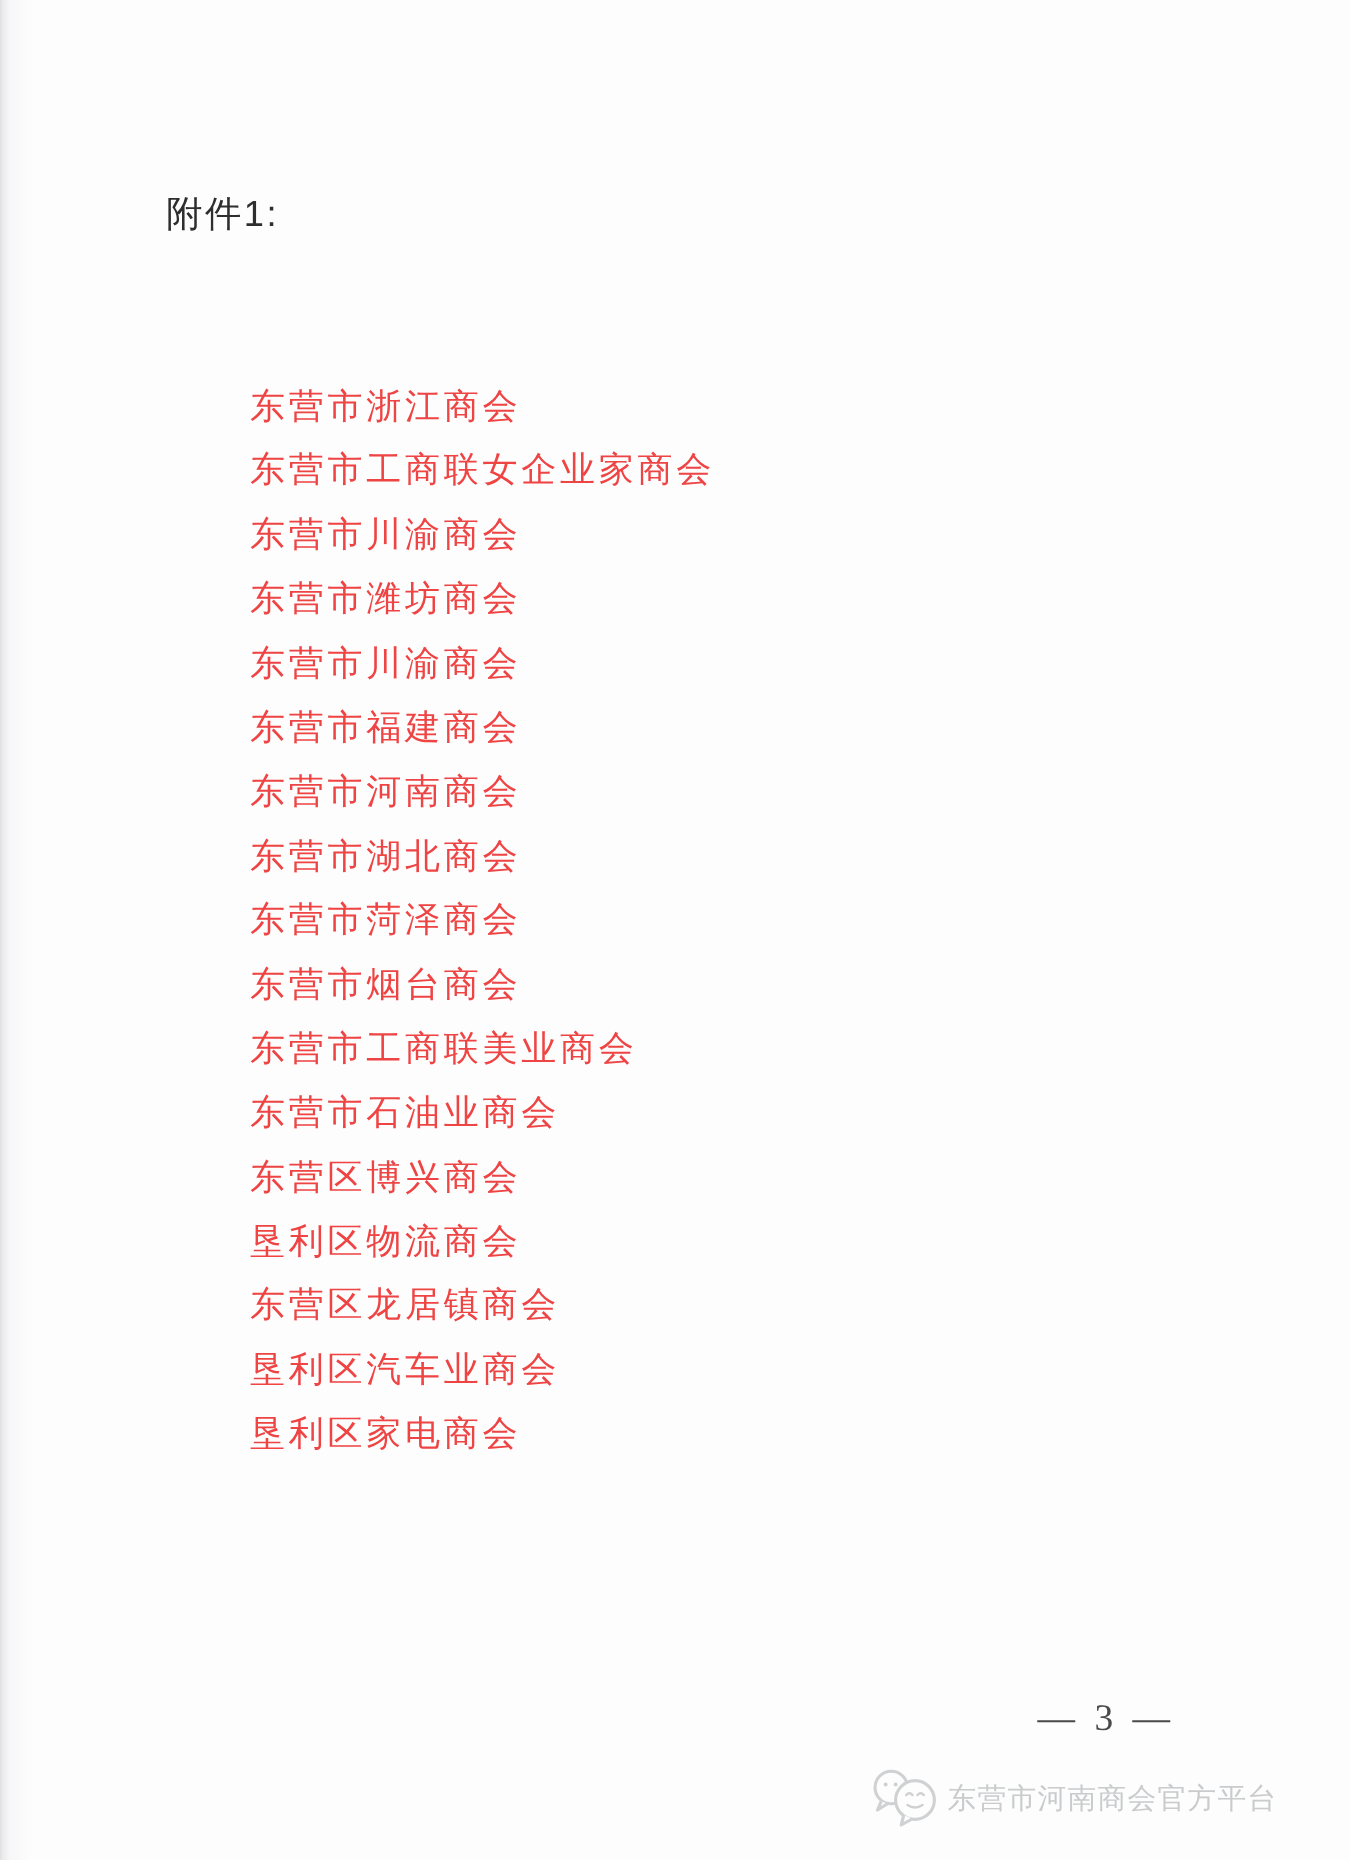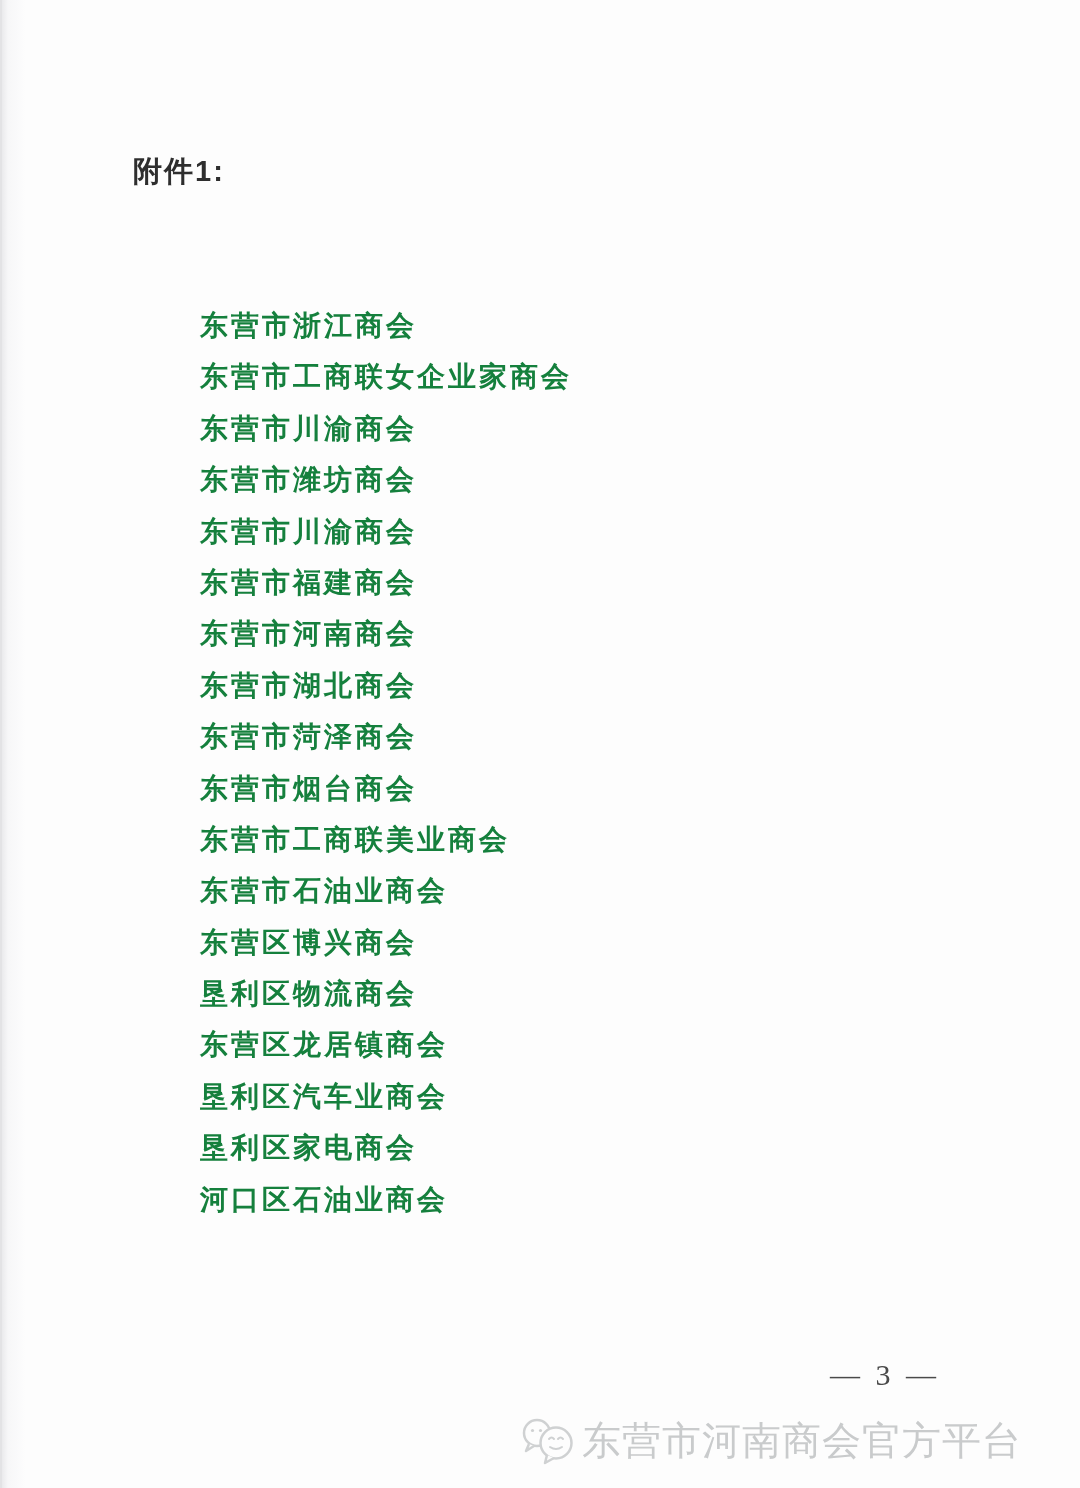--- a/index.html
+++ b/index.html
@@ -25,21 +25,21 @@
     width: 24px;
     background: linear-gradient(to right, #eaeaec 0px, #f7f7f8 6px, rgba(255,255,255,0) 24px);
     border-left: 2px solid #e3e3e5;
     pointer-events: none;
   }
   .attachment-label {
     position: absolute;
     left: 133px;
     top: 152px;
     font-family: "Liberation Sans", "DejaVu Sans", sans-serif;
-    font-weight: 700;
+    font-weight: 400;
     font-size: 29px;
     letter-spacing: 2px;
     color: #2e2e2e;
     text-align: center;
   }
   .doc-title {
     position: absolute;
     left: 0;
     right: 0;
     top: 198px;
@@ -56,43 +56,42 @@
     top: 300px;
     margin: 0;
     padding: 0;
     list-style: none;
   }
   .chamber-list li {
     height: 51.4px;
     line-height: 51.4px;
     font-size: 28px;
     letter-spacing: 3px;
-    color: #15803d;
+    color: #ef4444;
     white-space: nowrap;
-    font-weight: bold;
   }
   .page-number {
     position: absolute;
     top: 1358px;
     right: 140px;
     font-size: 30px;
     letter-spacing: 4px;
     color: #4a4a4a;
   }
   .watermark {
     position: absolute;
     top: 1414px;
     right: 58px;
     display: flex;
     align-items: center;
     gap: 6px;
     color: #c9cbcc;
     font-family: "Liberation Sans", "DejaVu Sans", sans-serif;
     font-weight: 500;
-    font-size: 39px;
+    font-size: 23px;
     letter-spacing: 1px;
     white-space: nowrap;
   }
   .wm-icon {
     display: inline-block;
     width: 56px;
     height: 48px;
     flex: 0 0 auto;
   }
   .wm-icon svg { display: block; width: 100%; height: 100%; }
@@ -116,21 +115,20 @@
     <li>东营市湖北商会</li>
     <li>东营市菏泽商会</li>
     <li>东营市烟台商会</li>
     <li>东营市工商联美业商会</li>
     <li>东营市石油业商会</li>
     <li>东营区博兴商会</li>
     <li>垦利区物流商会</li>
     <li>东营区龙居镇商会</li>
     <li>垦利区汽车业商会</li>
     <li>垦利区家电商会</li>
-    <li>河口区石油业商会</li>
   </ul>
 
   <div class="page-number">— 3 —</div>
 
   <div class="watermark">
     <span class="wm-icon">
       <svg viewBox="0 0 56 48" fill="none" xmlns="http://www.w3.org/2000/svg">
 
         <circle cx="17" cy="16" r="13" stroke="#cfd1d2" stroke-width="2.5" fill="#fdfdfd"></circle>
         <path d="M9 27 L6 34 L14 29" stroke="#cfd1d2" stroke-width="2.5" fill="#fdfdfd" stroke-linejoin="round"></path>

